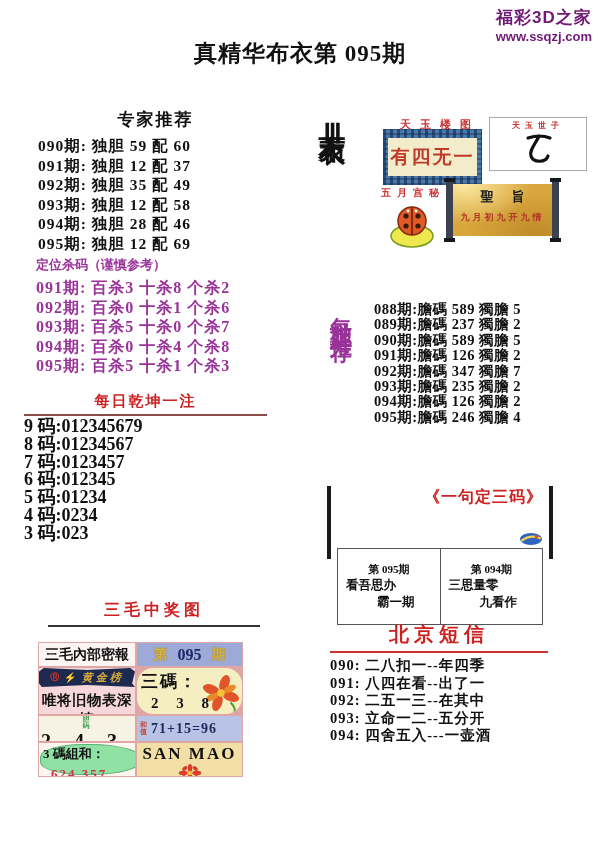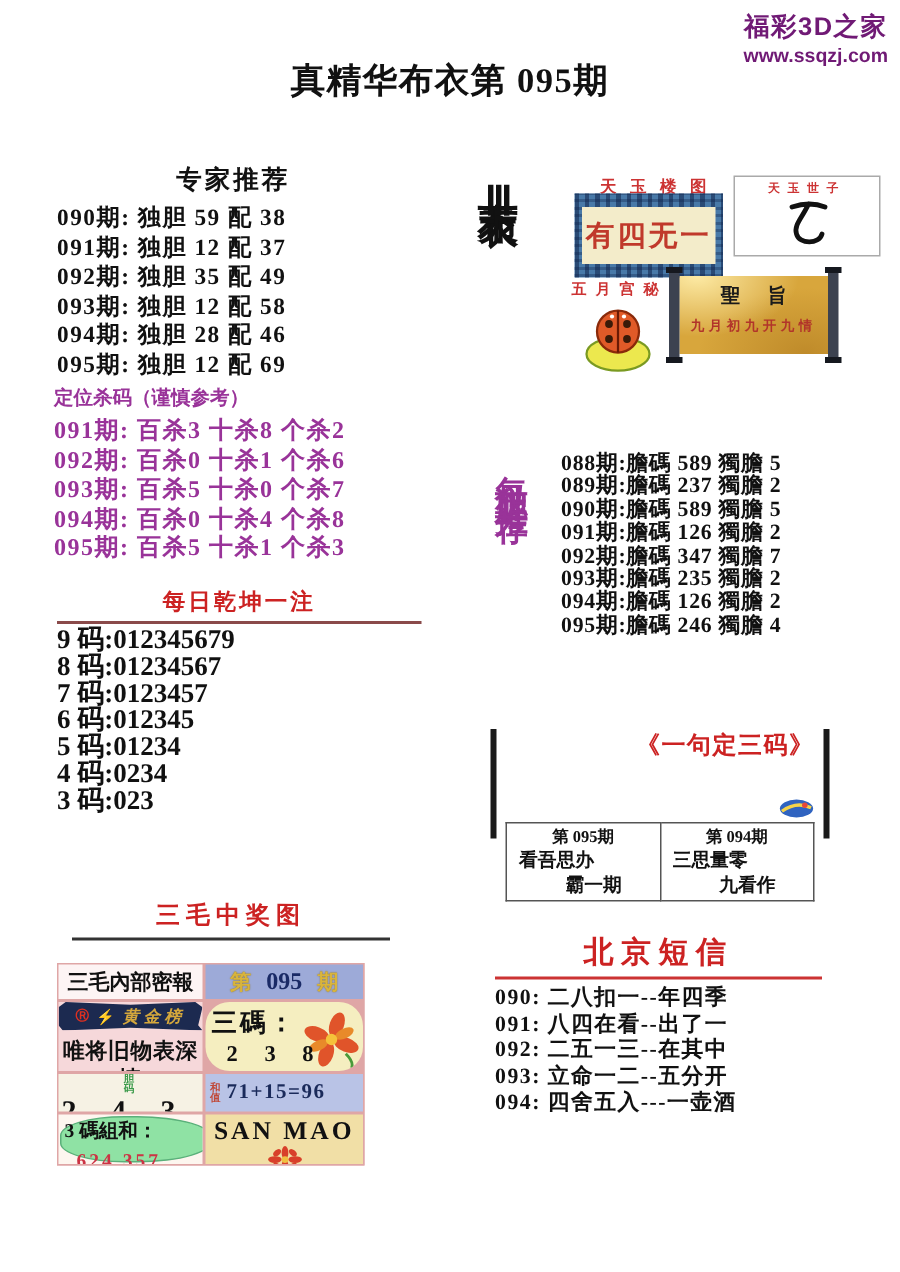--- a/index.html
+++ b/index.html
@@ -16,21 +16,21 @@
 
   
   .expert{position:absolute;top:108px;left:38px;width:235px;}
   .expert .sec-title{text-align:center;font-size:17px;font-weight:bold;margin-bottom:5px;letter-spacing:2px;}
   .expert .row{font-size:15.5px;font-weight:bold;line-height:19.5px;letter-spacing:1px;}
 
   .kill{position:absolute;top:256px;left:36px;width:245px;color:#993399;}
   .kill .sec-title{font-size:13px;font-weight:bold;margin-bottom:4px;}
   .kill .row{font-size:16px;font-weight:bold;line-height:19.5px;letter-spacing:1px;}
 
-  .daily{position:absolute;top:392px;left:38px;width:243px;}
+  .daily{position:absolute;top:392px;left:24px;width:243px;}
   .daily .sec-title{text-align:center;color:#cc2222;font-size:15px;font-weight:bold;
         letter-spacing:2px;border-bottom:2px solid #8a4a4a;padding-bottom:3px;margin-bottom:2px;}
   .daily .row{font-size:18px;font-weight:bold;line-height:17.8px;}
 
   .sanmao-title{position:absolute;top:600px;left:48px;width:212px;text-align:center;
         color:#cc2222;font-size:16px;font-weight:bold;letter-spacing:4px;
         border-bottom:2px solid #333;padding-bottom:4px;}
 
   .sm-card{position:absolute;top:642px;left:38px;width:203px;height:133px;
         background:#dfa6a6;border:1px solid #dfa6a6;display:grid;
@@ -101,21 +101,21 @@
         writing-mode:vertical-rl;text-orientation:upright;color:#993399;
         font-size:22px;font-weight:bold;letter-spacing:6px;}
   .dandan-list{position:absolute;left:374px;top:302px;width:200px;}
   .dandan-list .row{font-size:14.5px;font-weight:bold;line-height:15.4px;letter-spacing:0.5px;}
 
   .yiju{position:absolute;left:327px;top:486px;width:206px;height:73px;
         border-left:4px solid #1a1a1a;border-right:4px solid #1a1a1a;padding:0 6px;}
   .yiju .hd{display:flex;align-items:flex-end;justify-content:center;gap:24px;margin-top:1px;flex-direction:column;}
   .yiju .hd .t{color:#cc2222;font-size:16px;font-weight:bold;letter-spacing:1px;}
   .yiju table{width:100%;border-collapse:collapse;margin-top:2px;}
-  .yiju td{border:1px solid #555;width:50%;padding:1px 2px;vertical-align:top;}
+  .yiju td{border:1px solid #555;width:50%;padding:13px 2px;vertical-align:top;}
   .yiju .p{text-align:center;font-size:11px;font-weight:bold;}
   .yiju .s1{font-size:12.5px;font-weight:bold;padding-left:6px;}
   .yiju .s2{font-size:12.5px;font-weight:bold;text-align:center;padding-left:14px;}
 
   .beijing{position:absolute;left:330px;top:621px;width:218px;}
   .beijing .bj-title{text-align:center;color:#cc2222;font-size:20px;font-weight:bold;letter-spacing:5px;
         border-bottom:2px solid #cc3333;padding-bottom:3px;margin-bottom:4px;}
   .beijing .row{font-size:14.5px;font-weight:bold;line-height:17.6px;letter-spacing:1px;}
 </style>
 </head>
@@ -124,21 +124,21 @@
 <div id="page">
 
   <div class="logo">
     <div class="l1">福彩3D之家</div>
     <div class="l2">www.ssqzj.com</div>
   </div>
   <div class="main-title">真精华布衣第 095期</div>
 
   <div class="expert">
     <div class="sec-title">专家推荐</div>
-    <div class="row">090期: 独胆 59 配 38</div>
+    <div class="row">090期: 独胆 59 配 60</div>
     <div class="row">091期: 独胆 12 配 37</div>
     <div class="row">092期: 独胆 35 配 49</div>
     <div class="row">093期: 独胆 12 配 58</div>
     <div class="row">094期: 独胆 28 配 46</div>
     <div class="row">095期: 独胆 12 配 69</div>
   </div>
 
   <div class="kill">
     <div class="sec-title">定位杀码（谨慎参考）</div>
     <div class="row">091期: 百杀3 十杀8 个杀2</div>

